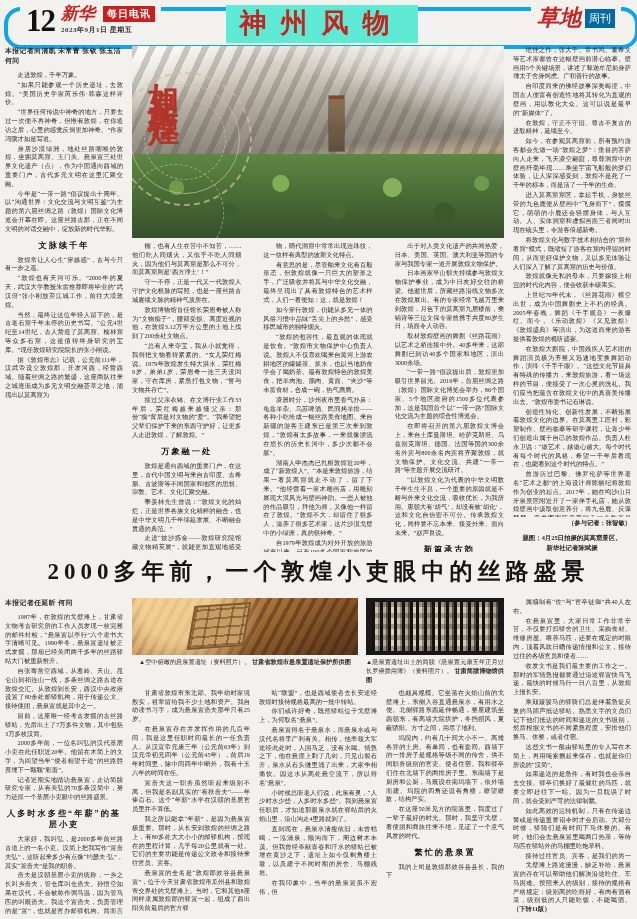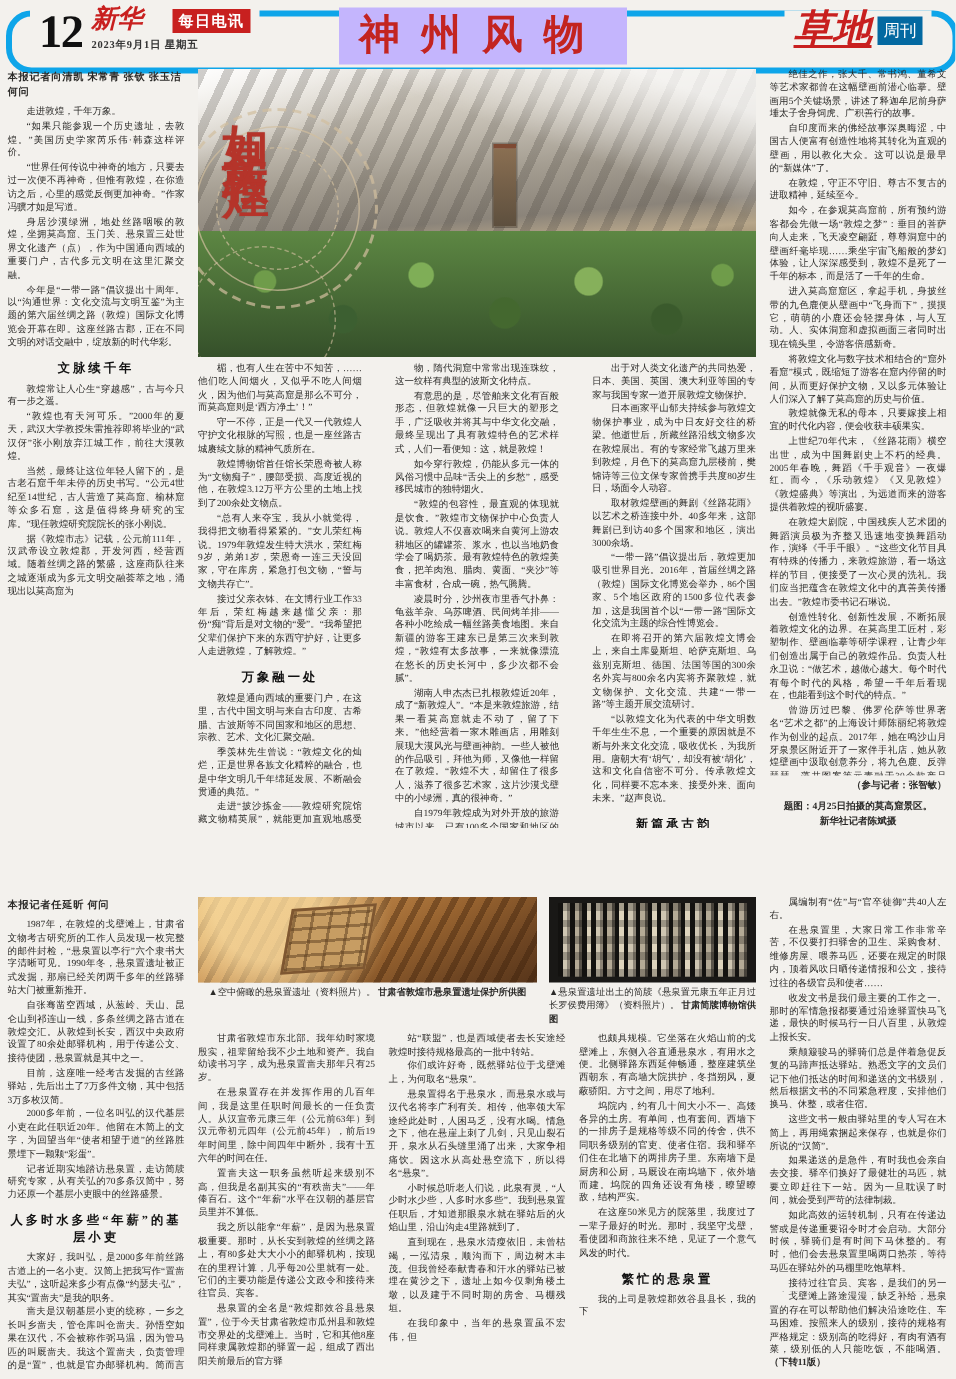--- a/index.html
+++ b/index.html
@@ -7,26 +7,26 @@
         font-family:"Liberation Serif","DejaVu Serif",serif;color:#2b2a28;}
   
   .masthead{position:absolute;left:4px;top:7px;width:627px;height:34px;
             border:4px solid #0ea5e9;border-radius:17px;}
   .mh-left{position:absolute;left:12px;top:-6px;display:flex;align-items:flex-start;background:#f3f1ed;padding:0 6px;}
   .pageno{font-size:31px;font-weight:bold;line-height:1;letter-spacing:-1px;color:#111;}
   .brand{margin-left:6px;display:flex;flex-direction:column;}
   .brand-row{display:flex;align-items:center;}
   .brand-script{color:#c8201f;font-size:17px;font-weight:bold;font-style:italic;line-height:1;
                 font-family:"DejaVu Serif",serif;}
-  .brand-box{background:#c8201f;color:#fff;font-size:10px;font-weight:bold;padding:1px 4px;margin-left:20px;letter-spacing:1px;}
+  .brand-box{background:#c8201f;color:#fff;font-size:10px;font-weight:bold;padding:1px 4px;margin-left:8px;letter-spacing:1px;}
   .mh-date{font-size:7px;font-weight:bold;color:#333;margin-top:3px;letter-spacing:.5px;}
-  .mh-center{position:absolute;left:50%;top:-6px;transform:translateX(-50%);background:#c4b5fd;padding:0 14px;
+  .mh-center{position:absolute;left:50%;top:-6px;transform:translateX(-50%);background:#5eead4;padding:0 14px;
              color:#c32420;font-size:27px;font-weight:bold;letter-spacing:14px;line-height:1.4;white-space:nowrap;}
   .mh-right{position:absolute;right:14px;top:-4px;background:#f3f1ed;padding:0 6px;display:flex;align-items:center;}
-  .weekly-script{color:#c8201f;font-size:26px;font-weight:bold;font-style:italic;line-height:1;text-decoration:underline;}
+  .weekly-script{color:#c8201f;font-size:22px;font-weight:bold;font-style:italic;line-height:1;}
   .weekly-box{background:#0369a1;color:#fff;font-size:11px;font-weight:normal;padding:2px 4px;margin-left:4px;}
   
   .col{width:118px;overflow:hidden;}
   .para,.p{font-size:6.3px;line-height:1.40;text-align:justify;text-indent:2em;margin:0 0 1px 0;}
   .byline{font-size:6.8px;font-weight:bold;margin:0 0 5px 0;letter-spacing:.5px;}
   .subhead{font-size:8.2px;font-weight:bold;text-align:center;letter-spacing:2px;margin:6px 0 5px 0;color:#111;}
   
   .a1{position:absolute;left:5px;top:46px;width:627px;height:506px;display:flex;gap:9px;}
   .a1-center{width:372px;display:flex;flex-direction:column;}
   .photo1{position:relative;height:192px;overflow:hidden;
@@ -207,20 +207,21 @@
           <p class="para">曾游历过巴黎、佛罗伦萨等世界著名“艺术之都”的上海设计师陈丽纪将敦煌作为创业的起点。2017年，她在鸣沙山月牙泉景区附近开了一家伴手礼店，她从敦煌壁画中汲取创意养分，将九色鹿、反弹琵琶、藻井图案等元素融于30余款产品中。两年后，她又以丝路美食为创意思路打造沙州食驿，令游客怀想千年前胡旋乐舞、丝竹齐鸣的热闹场景。</p>
         </div>
       <div class="credit">（参与记者：张智敏）</div>
       <div class="hcaption">
         <span>题图：4月25日拍摄的莫高窟景区。</span>
         <span class="cap-credit">新华社记者陈斌摄</span>
       </div>
     </div>
   </div>
 
+  <div class="headline2">2000多年前，一个敦煌小吏眼中的丝路盛景</div>
 
   <div class="a2">
 
     <div class="col">
       <div class="byline">本报记者任延昕 何问</div>
       <div>
           <p class="para">1987年，在敦煌的戈壁滩上，甘肃省文物考古研究所的工作人员发现一枚完整的邮件封检，“悬泉置以亭行”六个隶书大字清晰可见。1990年冬，悬泉置遗址被正式发掘，那扇已经关闭两千多年的丝路驿站大门被重新推开。</p>
           <p class="para">自张骞凿空西域，从葱岭、天山、昆仑山到祁连山一线，多条丝绸之路古道在敦煌交汇。从敦煌到长安，西汉中央政府设置了80余处邮驿机构，用于传递公文、接待使团，悬泉置就是其中之一。</p>
           <p class="para">目前，这座唯一经考古发掘的古丝路驿站，先后出土了7万多件文物，其中包括3万多枚汉简。</p>
           <p class="para">2000多年前，一位名叫弘的汉代基层小吏在此任职近20年。他留在木简上的文字，为回望当年“使者相望于道”的丝路胜景埋下一颗颗“彩蛋”。</p>

